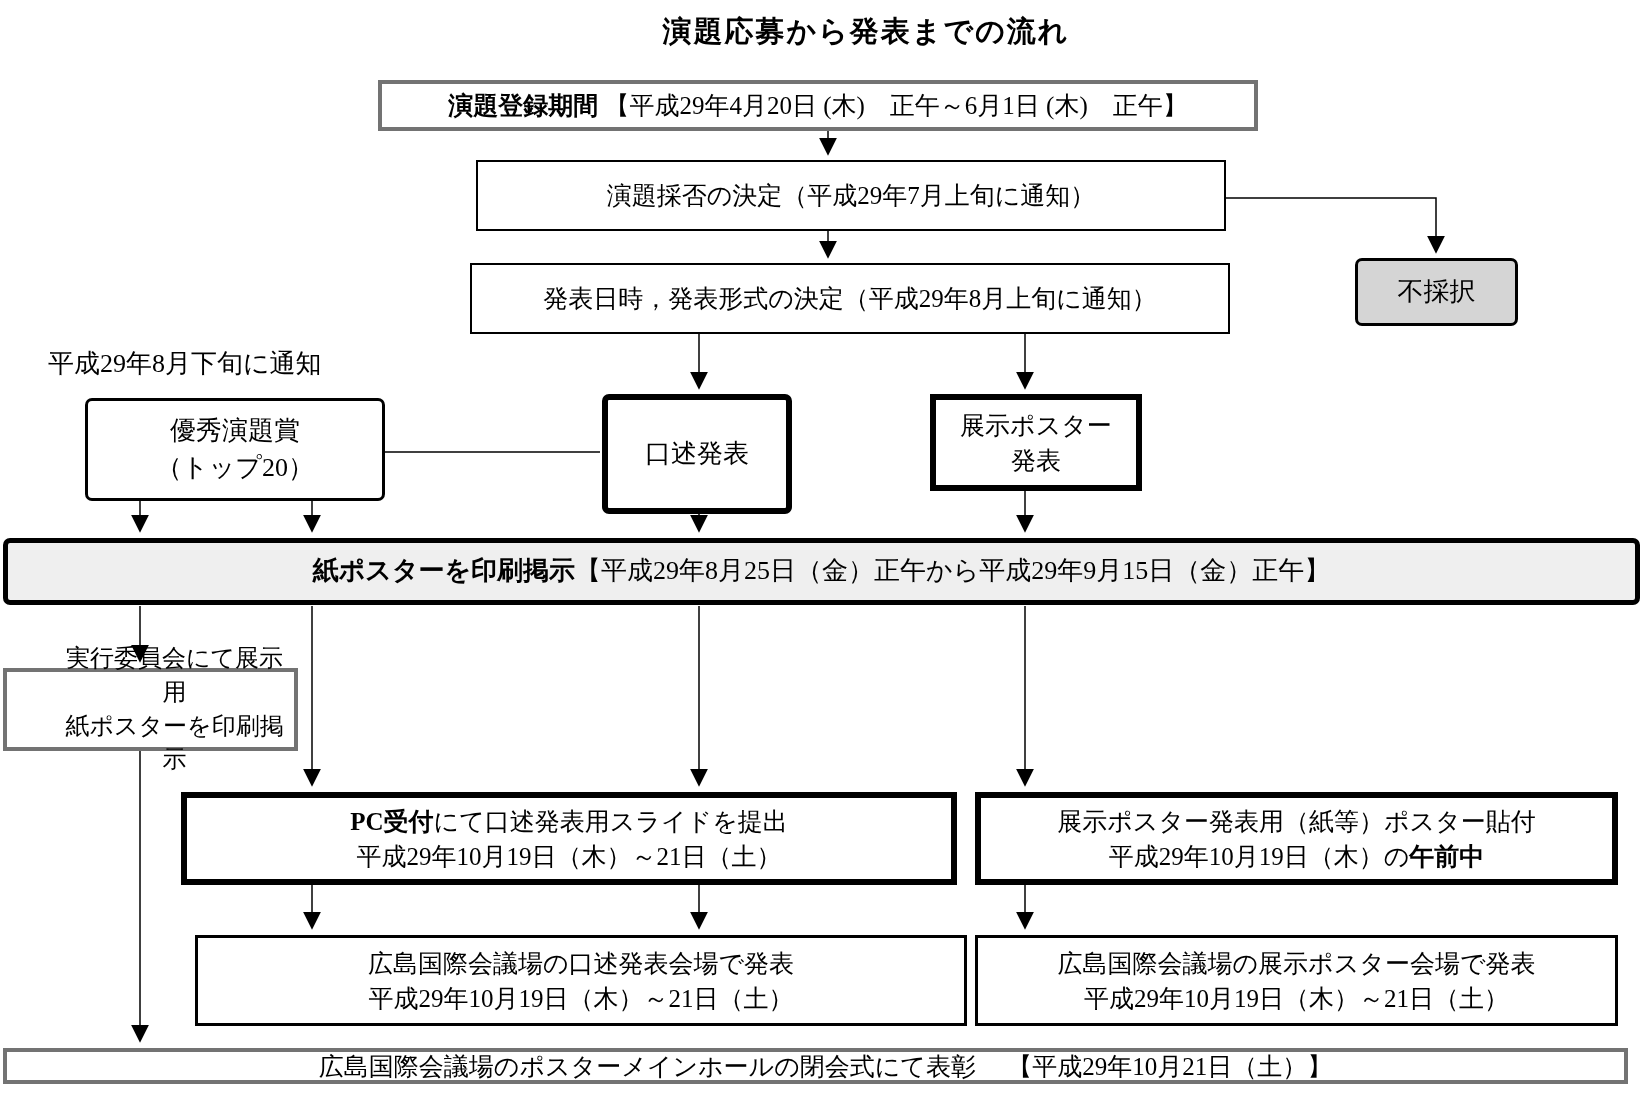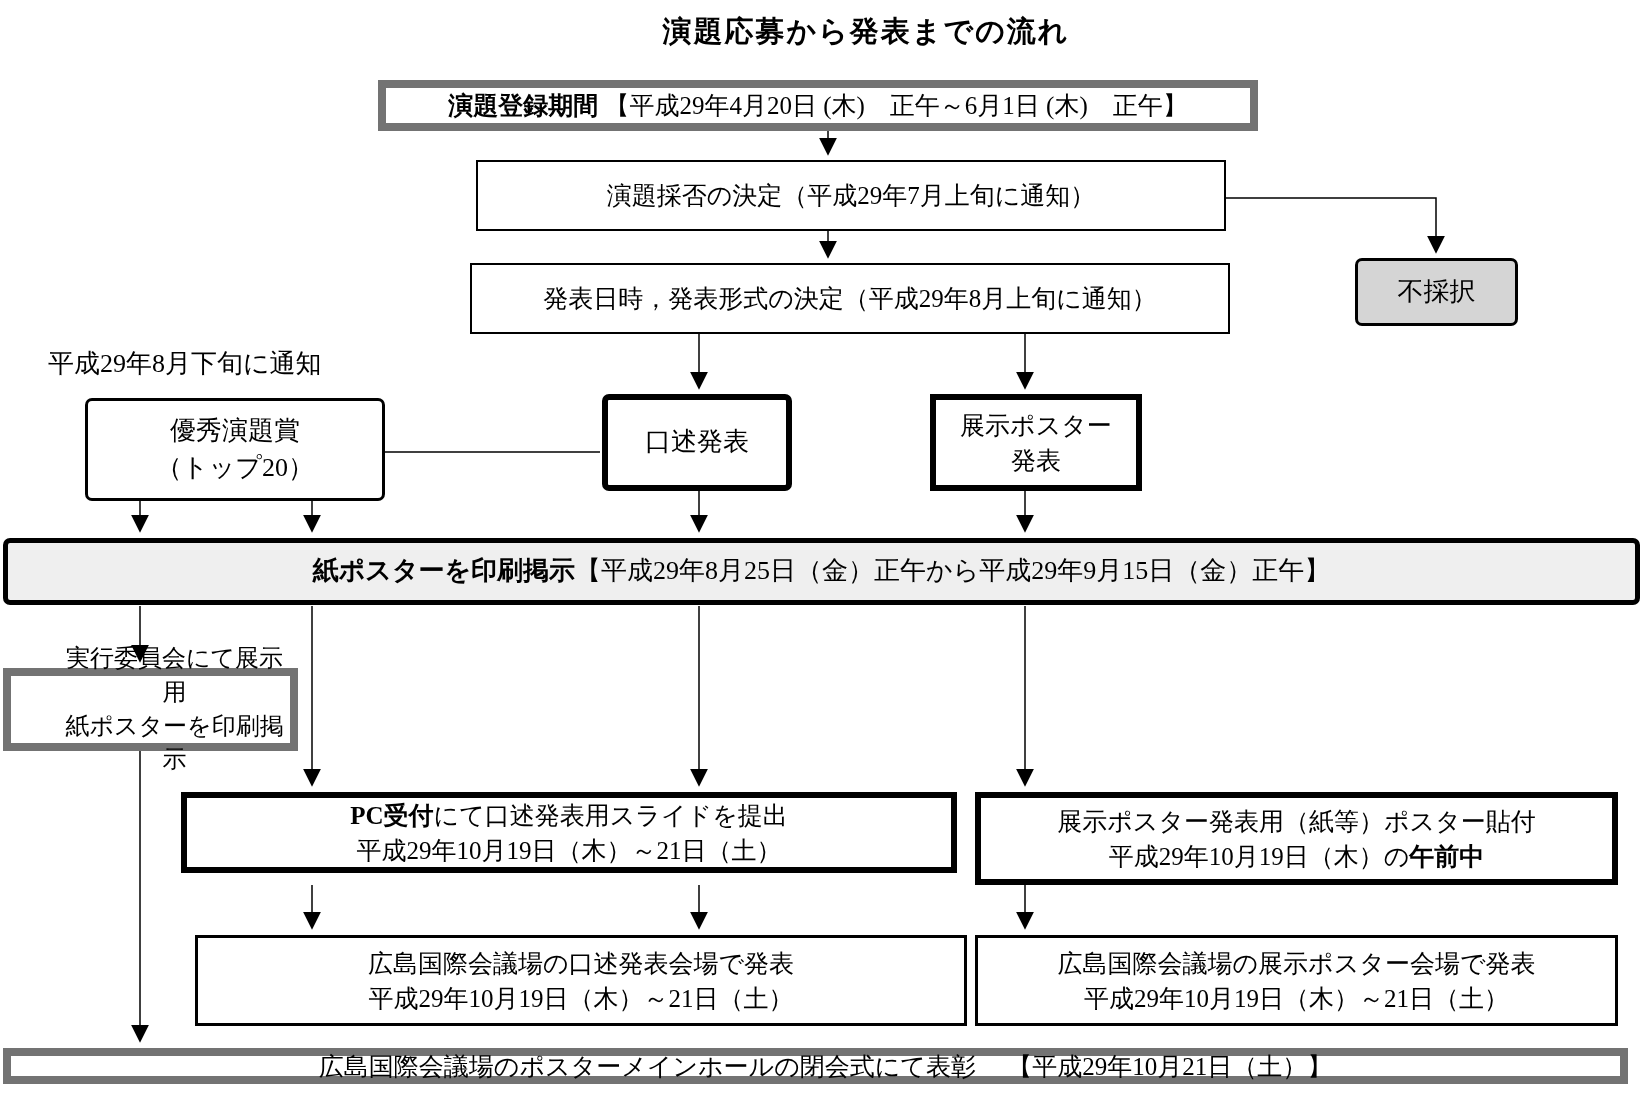--- a/index.html
+++ b/index.html
@@ -19,21 +19,21 @@
     position:absolute;
     box-sizing:border-box;
     background:#ffffff;
     display:flex;flex-direction:column;justify-content:center;align-items:center;
     text-align:center;
     line-height:1.4;
     z-index:2;
   }
   .b-thin{border:2px solid #000;}
   .b-med{border:3px solid #000;}
-  .b-med2{border:8px solid #737373;}
+  .b-med2{border:4px solid #737373;}
   .b-thick{border:6px solid #000;}
   .b-band{border:5px solid #000;}
   .gray{background:#d5d5d5;}
   .band{background:#efefef;}
   .fs26{font-size:26px;border-radius:7px;}
   .fs25{font-size:25px;}
   .fs24{font-size:24px;padding-left:48px;}
   .bold{font-weight:bold;}
   .note{
     position:absolute;font-size:26px;z-index:2;background:#fff;
@@ -92,41 +92,41 @@
     <span>発表日時，発表形式の決定（平成29年8月上旬に通知）</span>
   </div>
 
   <div class="note" style="left:48px;top:346px;">平成29年8月下旬に通知</div>
 
   <div class="box b-med fs26" style="left:85px;top:398px;width:300px;height:103px;">
     <span>優秀演題賞</span>
     <span>（トップ20）</span>
   </div>
 
-  <div class="box b-thick fs26" style="left:602px;top:394px;width:190px;height:97px;justify-content:center;">
+  <div class="box b-thick fs26" style="left:602px;top:394px;width:190px;height:120px;justify-content:center;">
     <span>口述発表</span>
   </div>
 
   <div class="box b-thick fs25" style="left:930px;top:394px;width:212px;height:97px;">
     <span>展示ポスター</span>
     <span>発表</span>
   </div>
 
   <div class="box b-band band fs26" style="left:3px;top:538px;width:1637px;height:67px;">
     <div>
       <span class="bold">紙ポスターを印刷掲示</span><span>【平成29年8月25日（金）正午から平成29年9月15日（金）正午】</span>
     </div>
   </div>
 
   <div class="box b-med2 fs24" style="left:3px;top:668px;width:295px;height:83px;">
     <span>実行委員会にて展示用</span>
     <span>紙ポスターを印刷掲示</span>
   </div>
 
-  <div class="box b-thick fs25" style="left:181px;top:792px;width:776px;height:81px;">
+  <div class="box b-thick fs25" style="left:181px;top:792px;width:776px;height:93px;">
     <div>
       <span class="bold">PC受付</span><span>にて口述発表用スライドを提出</span>
     </div>
     <div>平成29年10月19日（木）～21日（土）</div>
   </div>
 
   <div class="box b-thick fs25" style="left:975px;top:792px;width:643px;height:93px;">
     <div>展示ポスター発表用（紙等）ポスター貼付</div>
     <div>
       <span>平成29年10月19日（木）の</span><span class="bold">午前中</span>

